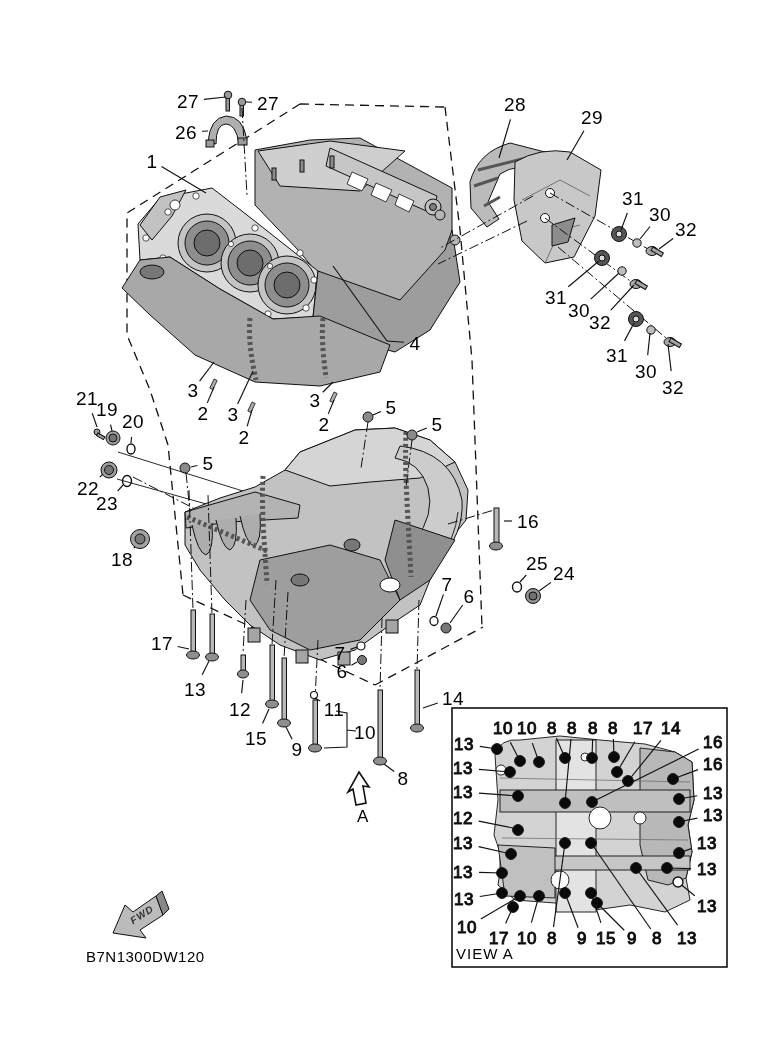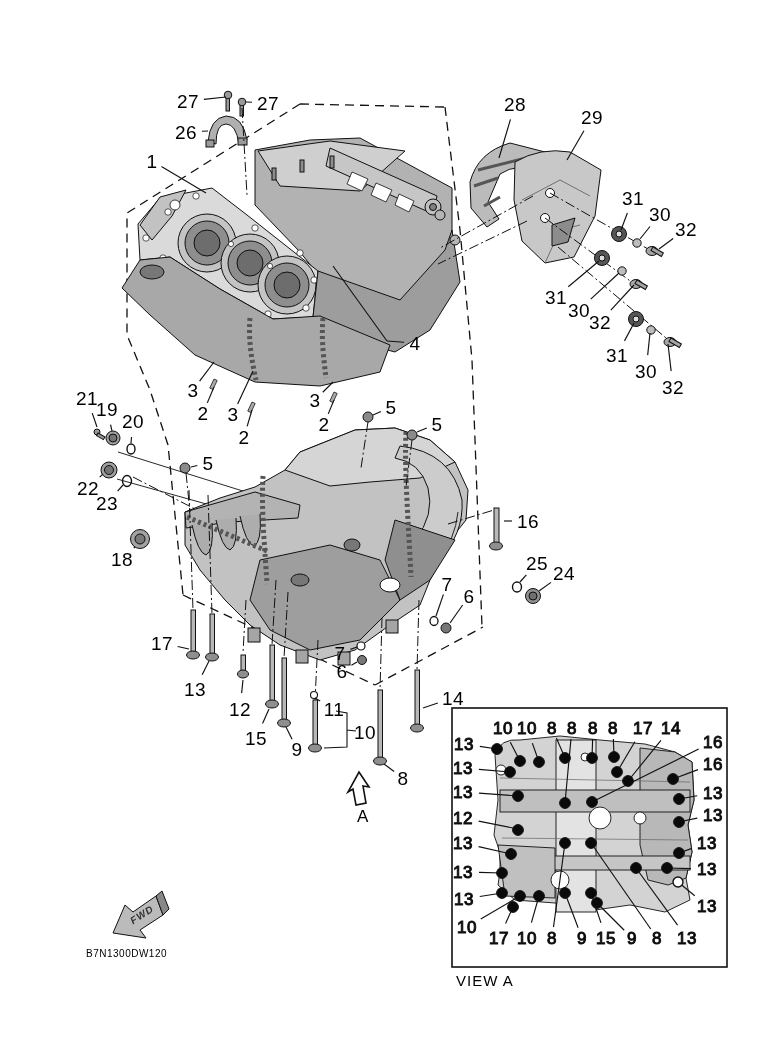--- a/index.html
+++ b/index.html
@@ -1,21 +1,21 @@
 <!DOCTYPE html>
 <html><head>
 <meta charset="utf-8">
 <style>
   html,body{margin:0;padding:0;background:#f2f2f2;}
   .stage{position:relative;width:770px;height:1064px;background:#ffffff;overflow:hidden;
          font-family:"Liberation Sans",sans-serif;}
   svg{position:absolute;left:0;top:0;}
   .txt{position:absolute;color:#000;white-space:nowrap;}
-  .code{left:86px;top:948px;font-size:10px;letter-spacing:.5px;}
-  .viewa{left:456px;top:945px;font-size:15px;letter-spacing:1px;margin-top:27px;}
+  .code{left:86px;top:948px;font-size:15px;letter-spacing:.5px;}
+  .viewa{left:456px;top:945px;font-size:15px;letter-spacing:1px;}
   .alabel{left:357px;top:807px;font-size:17px;}
   .fwd{left:129px;top:909px;font-size:10px;font-style:italic;font-weight:bold;color:#333;
        transform:rotate(-33deg);letter-spacing:1px;}
 </style>
 </head>
 <body>
 
 <div class="stage">
 
 <svg width="770" height="1064" viewBox="0 0 770 1064">

